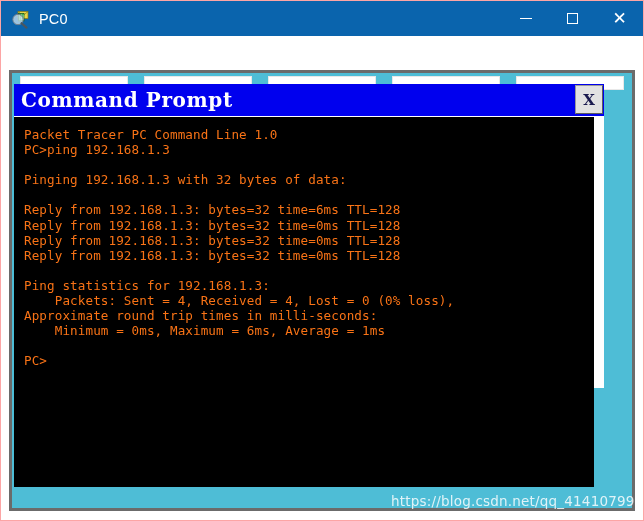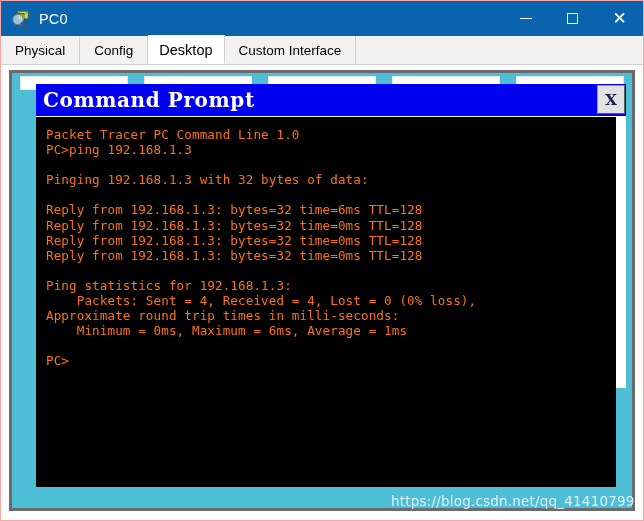--- a/index.html
+++ b/index.html
@@ -178,21 +178,21 @@
     bottom: -6px;
     width: 34px;
     height: 10px;
     background: #7a3b22;
     border-radius: 3px 3px 0 0;
   }
 
   
   #cmd-window {
     position: absolute;
-    left: 24px;
+    left: 2px;
     top: 11px;
     width: 590px;
     height: 304px;
     background: #ffffff;
   }
   #cmd-title-bar {
     position: absolute;
     left: 0; top: 0;
     width: 590px;
     height: 32px;
@@ -296,27 +296,20 @@
       </div>
       <div class="win-btn" id="btn-max">
         <span class="glyph-max"></span>
       </div>
       <div class="win-btn" id="btn-close">
         <span class="glyph-close">✕</span>
       </div>
     </div>
   </div>
 
-  <div id="tab-strip">
-    <div class="tab">Physical</div>
-    <div class="tab">Config</div>
-    <div class="tab active">Desktop</div>
-    <div class="tab">Custom Interface</div>
-    <div id="tab-filler"></div>
-  </div>
 
   <div id="content-body">
     <div id="bezel">
       <div id="desktop">
 
         <div id="icon-row">
           <div class="icon-panel"></div>
           <div class="icon-panel"></div>
           <div class="icon-panel"></div>
           <div class="icon-panel">

